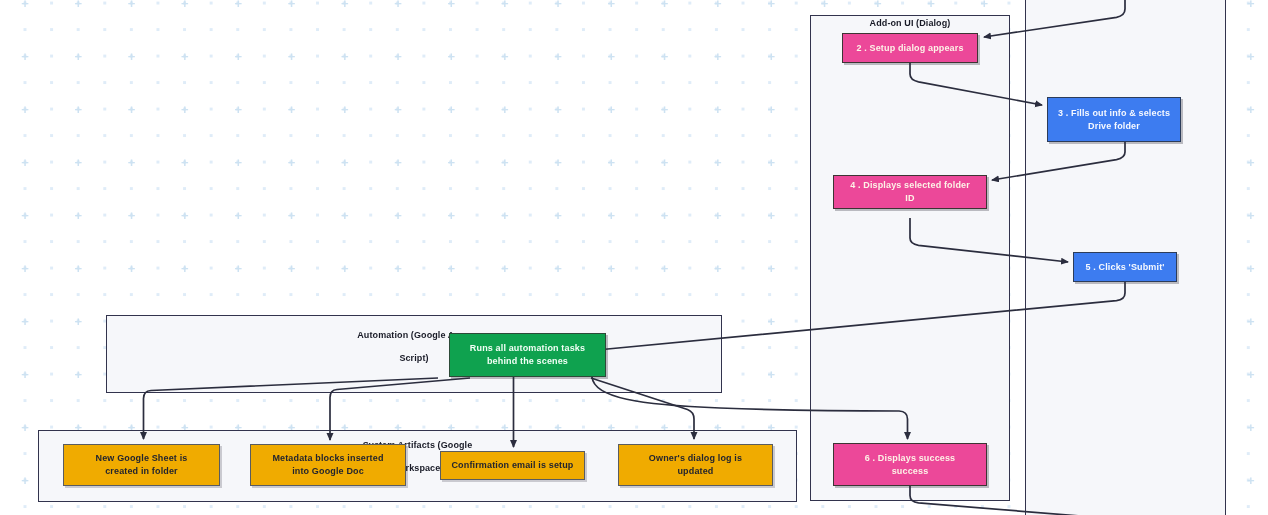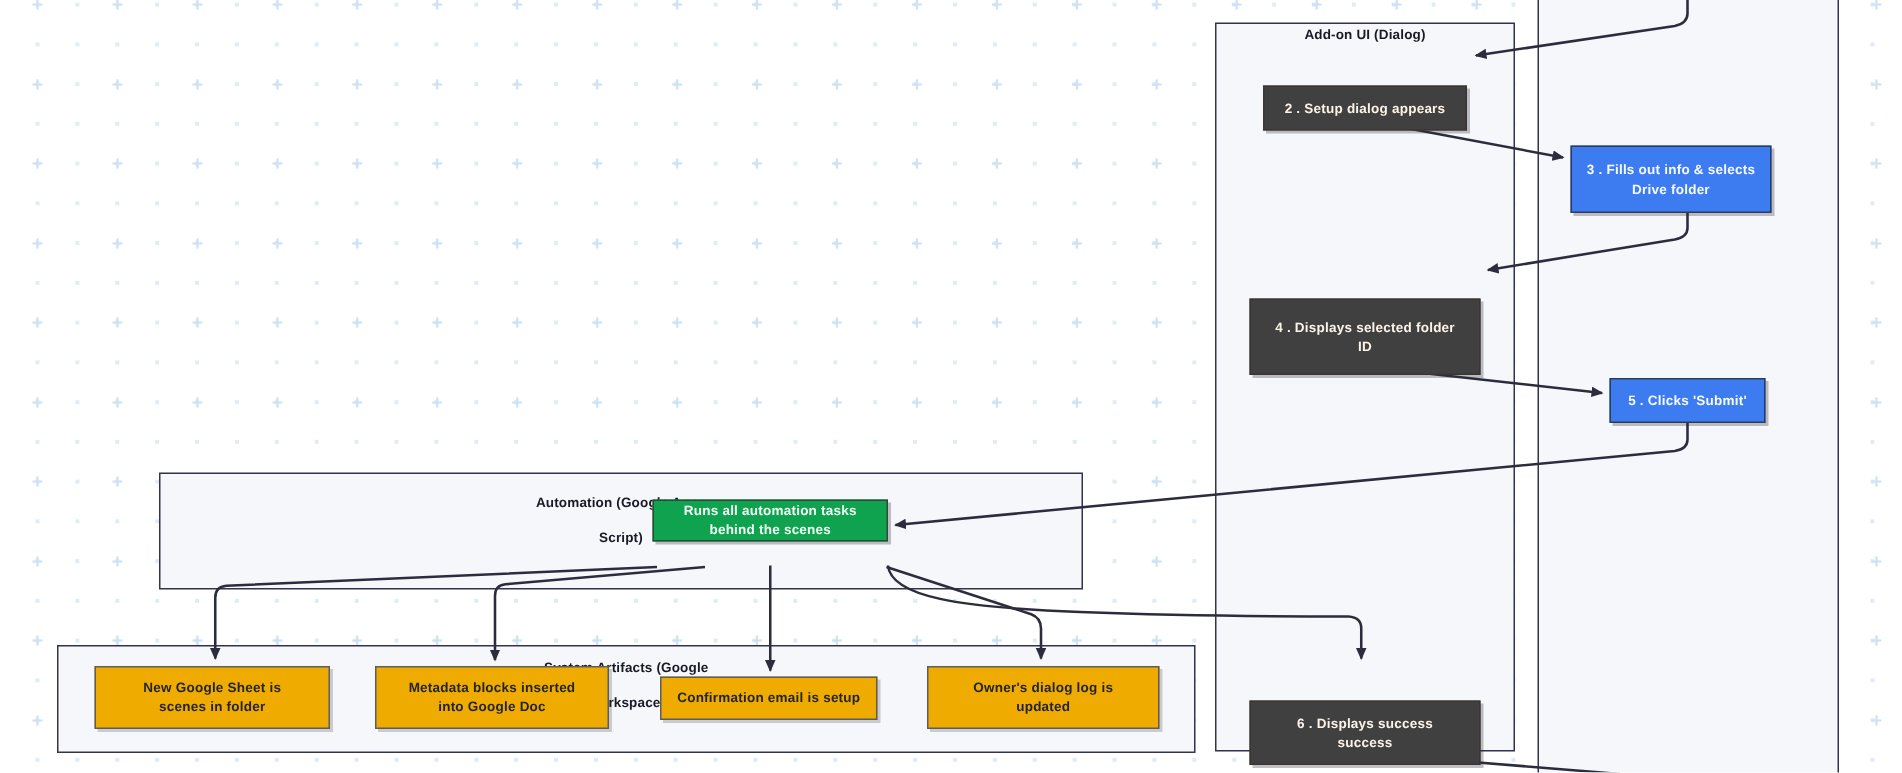--- a/index.html
+++ b/index.html
@@ -33,21 +33,21 @@
   #edge-layer{position:absolute;left:0;top:0;z-index:3;}
   .edge{fill:none;stroke:#2b2d3e;stroke-width:1.7px;stroke-linejoin:round;}
   
   .node{
     position:absolute;z-index:4;box-sizing:border-box;
     display:flex;flex-direction:column;align-items:center;justify-content:center;
     font-size:9px;font-weight:bold;text-align:center;line-height:13px;
     letter-spacing:.15px;
     box-shadow:2px 2px 0 rgba(45,45,60,.30);
   }
-  .node.red  {background:#404040;border:1.4px solid #3d3434;color:#fdf3e7;margin-top:24px;}
+  .node.red  {background:#ec4899;border:1.4px solid #3d3434;color:#fdf3e7;}
   .node.blue {background:#3d7cf0;border:1.4px solid #2c3c59;color:#f6f9ff;}
   .node.green{background:#0fa24f;border:1.4px solid #2c4a38;color:#f2fff6;}
   .node.amber{background:#f0ab00;border:1.4px solid #5a5c60;color:#23252e;box-shadow:2px 2px 0 rgba(45,45,60,.22);}
 </style>
 </head>
 <body>
 
 <div id="grid-dots"></div>
 <div id="grid-plus">
     <span class="gplus" style="left: 25px; top: 3px;">+</span>
@@ -330,37 +330,37 @@
 
 <div class="node red" style="left:842px;top:33px;width:136px;height:30px;">
   <span>2 . Setup dialog appears</span>
 </div>
 
 <div class="node blue" style="left:1047px;top:97px;width:134px;height:45px;">
   <span>3 . Fills out info &amp; selects</span>
   <span>Drive folder</span>
 </div>
 
-<div class="node red" style="left:833px;top:175px;width:154px;height:51px;">
+<div class="node red" style="left:833px;top:175px;width:154px;height:34px;">
   <span>4 . Displays selected folder</span>
   <span>ID</span>
 </div>
 
 <div class="node blue" style="left:1073px;top:252px;width:104px;height:30px;">
   <span>5 . Clicks 'Submit'</span>
 </div>
 
-<div class="node green" style="left:435px;top:333px;width:157px;height:28px;">
+<div class="node green" style="left:449px;top:333px;width:157px;height:44px;">
   <span>Runs all automation tasks</span>
   <span>behind the scenes</span>
 </div>
 
 <div class="node amber" style="left:63px;top:444px;width:157px;height:42px;">
   <span>New Google Sheet is</span>
-  <span>scenes in folder</span>
+  <span>created in folder</span>
 </div>
 
 <div class="node amber" style="left:250px;top:444px;width:156px;height:42px;">
   <span>Metadata blocks inserted</span>
   <span>into Google Doc</span>
 </div>
 
 <div class="node amber" style="left:440px;top:451px;width:145px;height:29px;">
   <span>Confirmation email is setup</span>
 </div>

